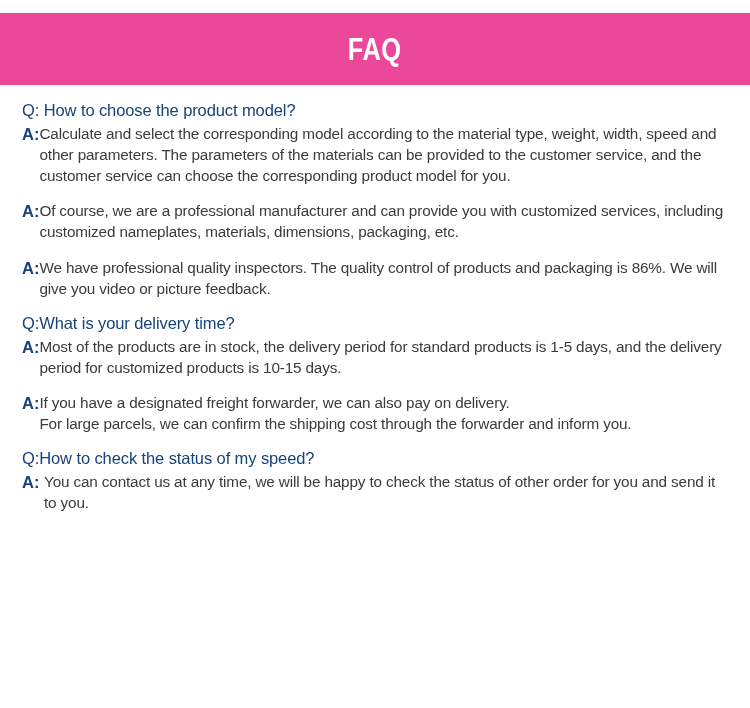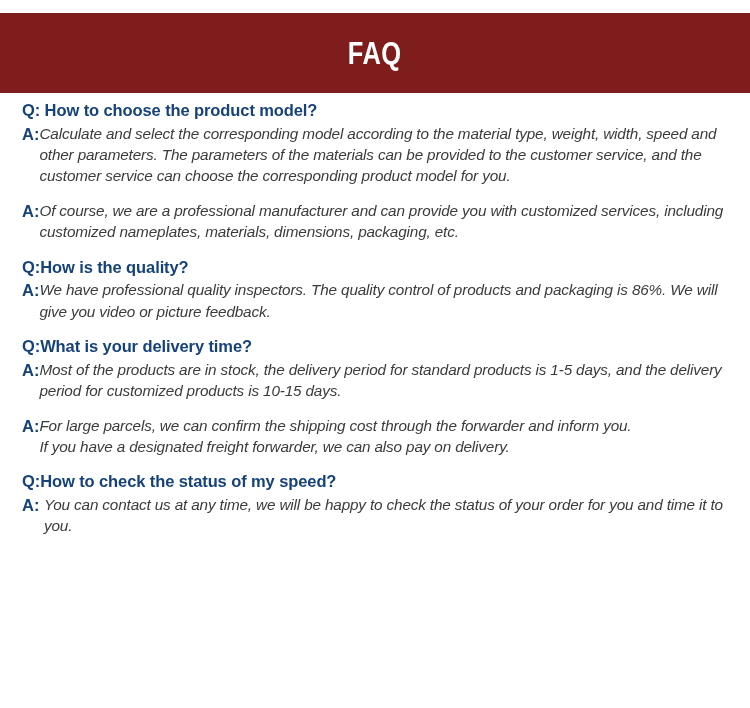--- a/index.html
+++ b/index.html
@@ -19,22 +19,22 @@
     height: 708px;
     background: #ffffff;
     box-sizing: border-box;
   }
   
   .faq-banner {
     position: absolute;
     top: 13px;
     left: 0;
     width: 750px;
-    height: 80px;
-    background: #7f1d1d;
+    height: 72px;
+    background: #ec4899;
     display: flex;
     align-items: center;
     justify-content: center;
   }
   .faq-banner-title {
     color: #ffffff;
     font-family: "Liberation Sans Narrow", "Liberation Sans", sans-serif;
     font-size: 31px;
     font-weight: bold;
     letter-spacing: 0.5px;
@@ -53,21 +53,21 @@
   .faq-item {
     margin-bottom: 14px;
   }
   .faq-item:last-child {
     margin-bottom: 0;
   }
   .q-line {
     display: block;
     color: #16427a;
     font-size: 16.5px;
-    font-weight: bold;
+    font-weight: normal;
     line-height: 1.32;
     white-space: pre;
     margin-bottom: 1px;
     letter-spacing: -0.1px;
   }
   .a-block {
     display: flex;
     align-items: flex-start;
   }
   .a-marker {
@@ -82,21 +82,20 @@
   .a-paras {
     flex: 1 1 auto;
     min-width: 0;
   }
   .a-para {
     color: #3b3b3b;
     font-size: 15.3px;
     line-height: 1.385;
     letter-spacing: -0.15px;
     margin: 0;
-    font-style: italic;
   }
 </style>
 </head>
 <body>
 
 <div class="page">
 
   <div class="faq-banner">
     <div class="faq-banner-title">FAQ</div>
   </div>
@@ -113,50 +112,49 @@
       </div>
       <div class="faq-item">
         <div class="a-block">
           <span class="a-marker">A:</span>
           <div class="a-paras">
             <p class="a-para">Of course, we are a professional manufacturer and can provide you with customized services, including customized nameplates, materials, dimensions, packaging, etc.</p>
           </div>
         </div>
       </div>
       <div class="faq-item">
-        <div class="q-line">Q:How is the quality?</div>
         <div class="a-block">
           <span class="a-marker">A:</span>
           <div class="a-paras">
             <p class="a-para">We have professional quality inspectors. The quality control of products and packaging is 86%. We will give you video or picture feedback.</p>
           </div>
         </div>
       </div>
       <div class="faq-item">
         <div class="q-line">Q:What is your delivery time?</div>
         <div class="a-block">
           <span class="a-marker">A:</span>
           <div class="a-paras">
             <p class="a-para">Most of the products are in stock, the delivery period for standard products is 1-5 days, and the delivery period for customized products is 10-15 days.</p>
           </div>
         </div>
       </div>
       <div class="faq-item">
         <div class="a-block">
           <span class="a-marker">A:</span>
           <div class="a-paras">
+            <p class="a-para">If you have a designated freight forwarder, we can also pay on delivery.</p>
             <p class="a-para">For large parcels, we can confirm the shipping cost through the forwarder and inform you.</p>
-            <p class="a-para">If you have a designated freight forwarder, we can also pay on delivery.</p>
           </div>
         </div>
       </div>
       <div class="faq-item">
         <div class="q-line">Q:How to check the status of my speed?</div>
         <div class="a-block">
           <span class="a-marker">A: </span>
           <div class="a-paras">
-            <p class="a-para">You can contact us at any time, we will be happy to check the status of your order for you and time it to you.</p>
+            <p class="a-para">You can contact us at any time, we will be happy to check the status of other order for you and send it to you.</p>
           </div>
         </div>
       </div>
     </div>
 
 </div>
 
 </body></html>

